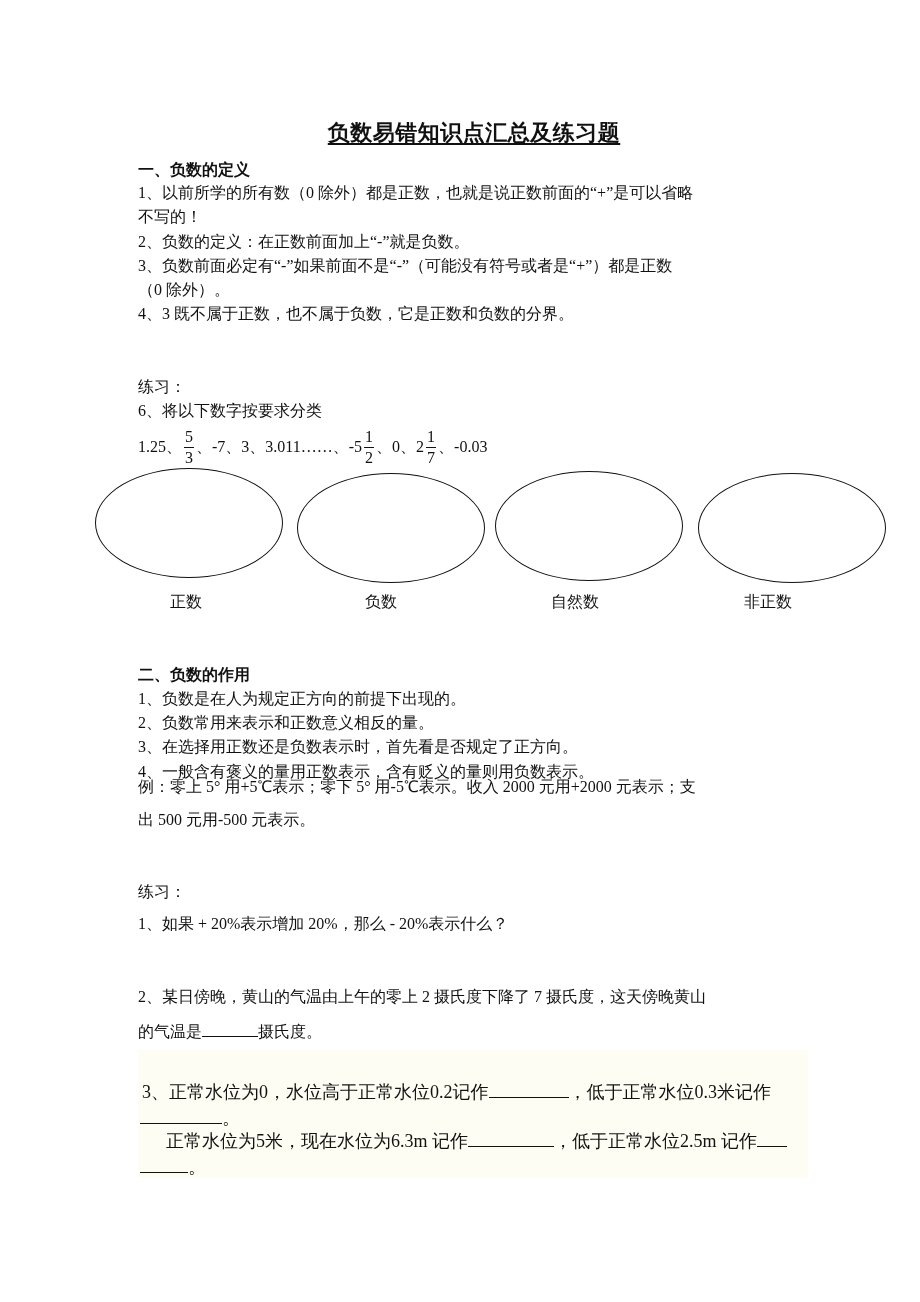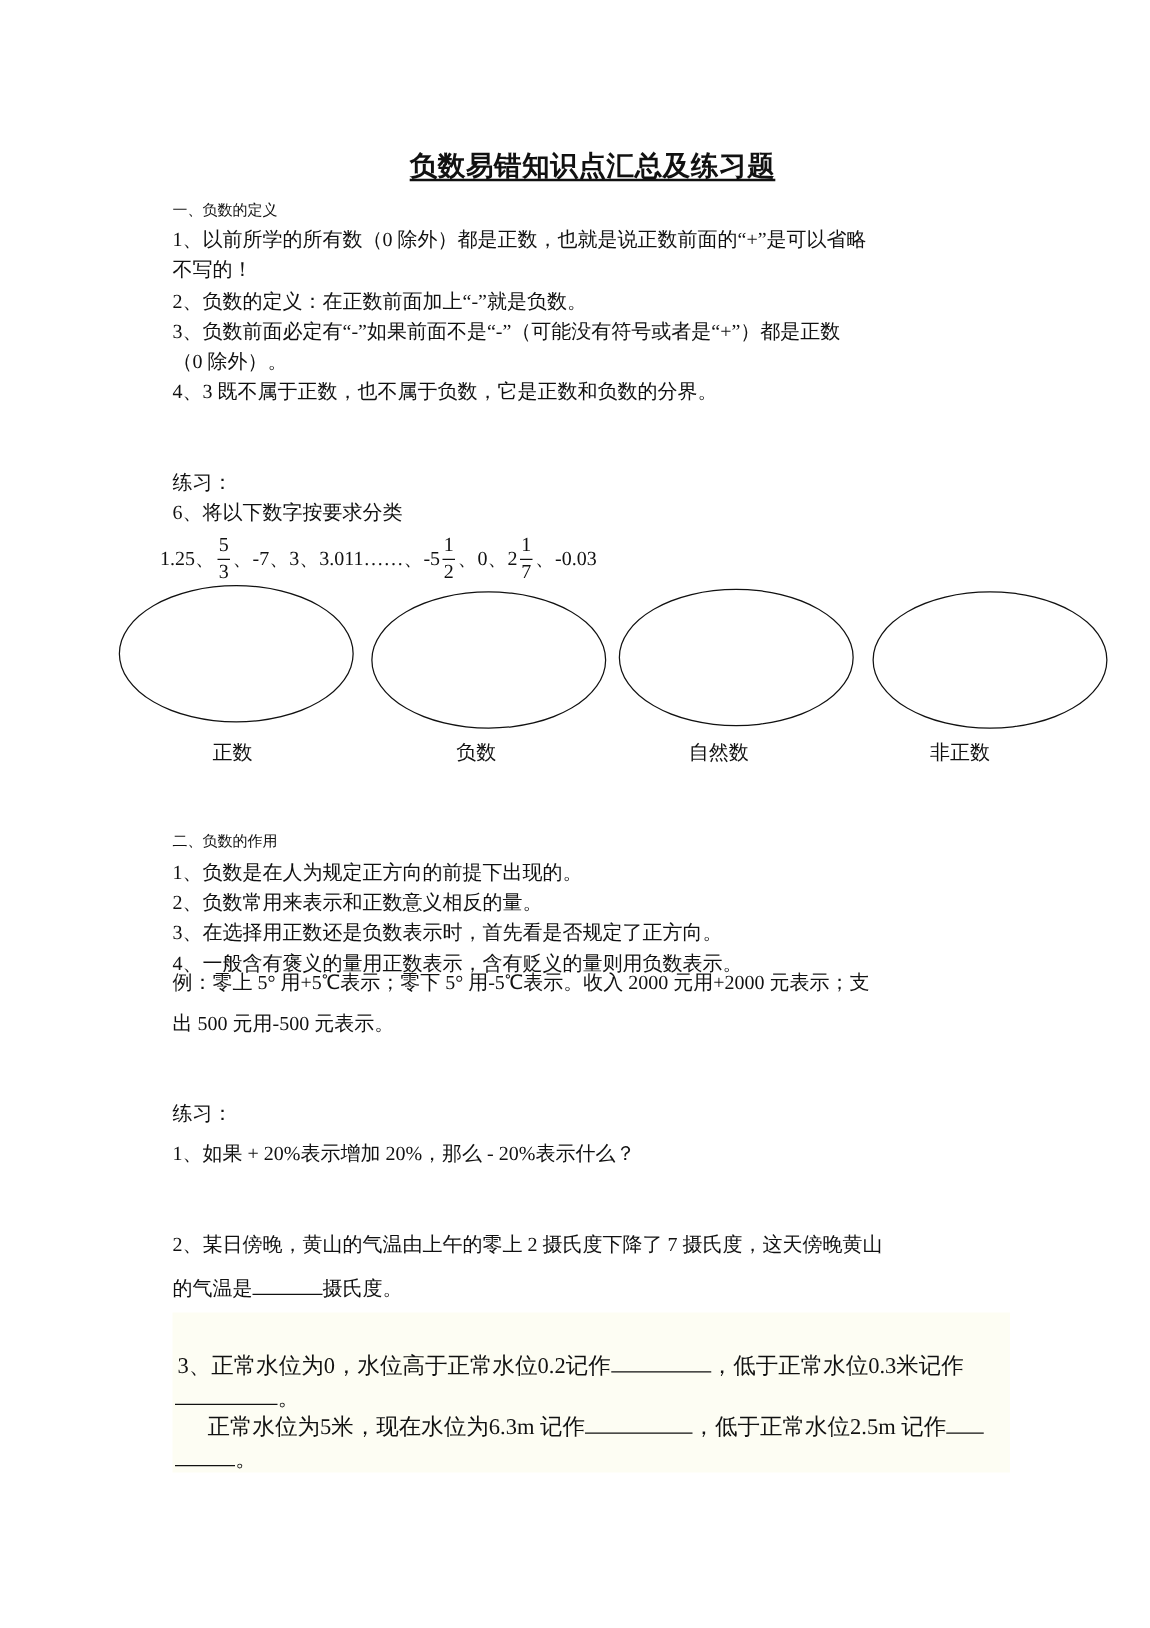--- a/index.html
+++ b/index.html
@@ -10,24 +10,24 @@
   }
   .abs { position: absolute; white-space: nowrap; font-family: Liberation Serif, serif; }
   .title {
     left: 0; width: 948px; top: 118px; text-align: center;
     font-family: "DejaVu Sans", "Liberation Sans", sans-serif;
     font-weight: bold; font-size: 22px; text-decoration: underline;
     text-underline-offset: 3px; letter-spacing: 0.5px;
   }
   .h2 {
     left: 138px; font-family: "DejaVu Sans", "Liberation Sans", sans-serif;
-    font-weight: normal; font-size: 12px;
+    font-weight: bold; font-size: 16px;
   }
   .line { left: 138px; font-size: 16px; line-height: 24px; }
-  .num-row { left: 128px; top: 425px; font-size: 16px; display: flex; align-items: center; height: 44px; text-align: right; }
+  .num-row { left: 138px; top: 425px; font-size: 16px; display: flex; align-items: center; height: 44px; text-align: right; }
   .frac { display: inline-flex; flex-direction: column; align-items: center; margin: 0 2px; line-height: 18px; font-size: 16px; }
   .frac .bar { width: 10px; border-top: 1px solid #111; margin: 1px 0; }
   .ellipse { position: absolute; border: 1.6px solid #111; border-radius: 50%; box-sizing: border-box; }
   .label { font-size: 16px; }
   .cream {
     position: absolute; left: 138px; top: 1050px; width: 670px; height: 128px;
     background: #fdfdf3;
   }
   .small { font-size: 18px; }
   .blank { display: inline-block; border-bottom: 1px solid #111; height: 14px; vertical-align: baseline; }

